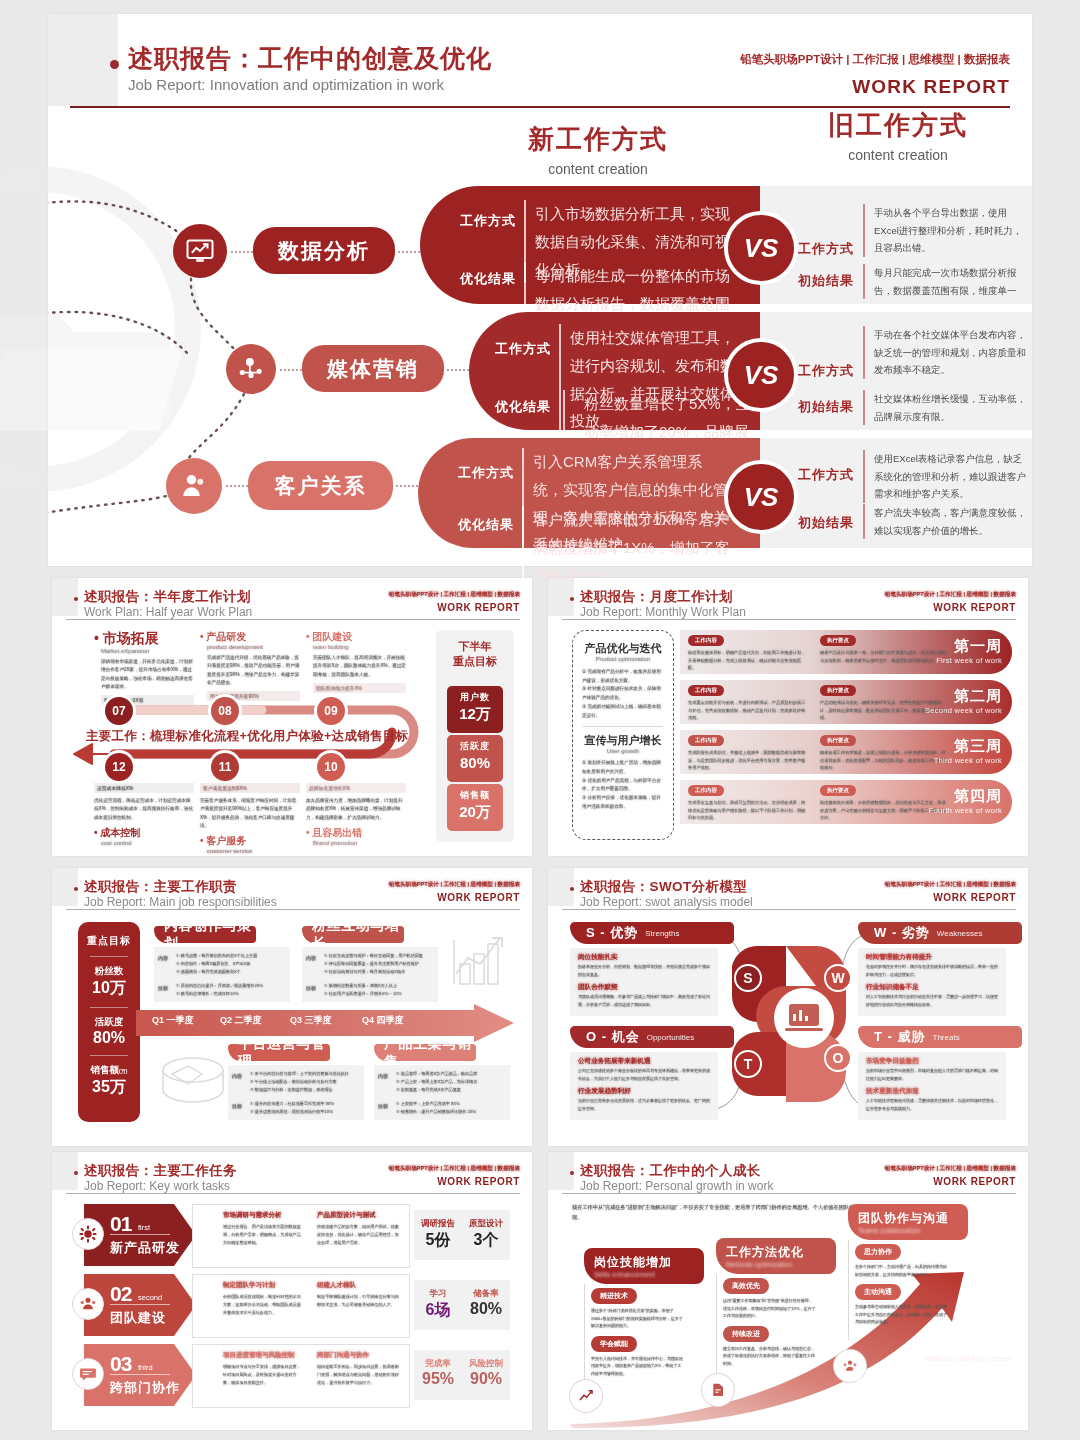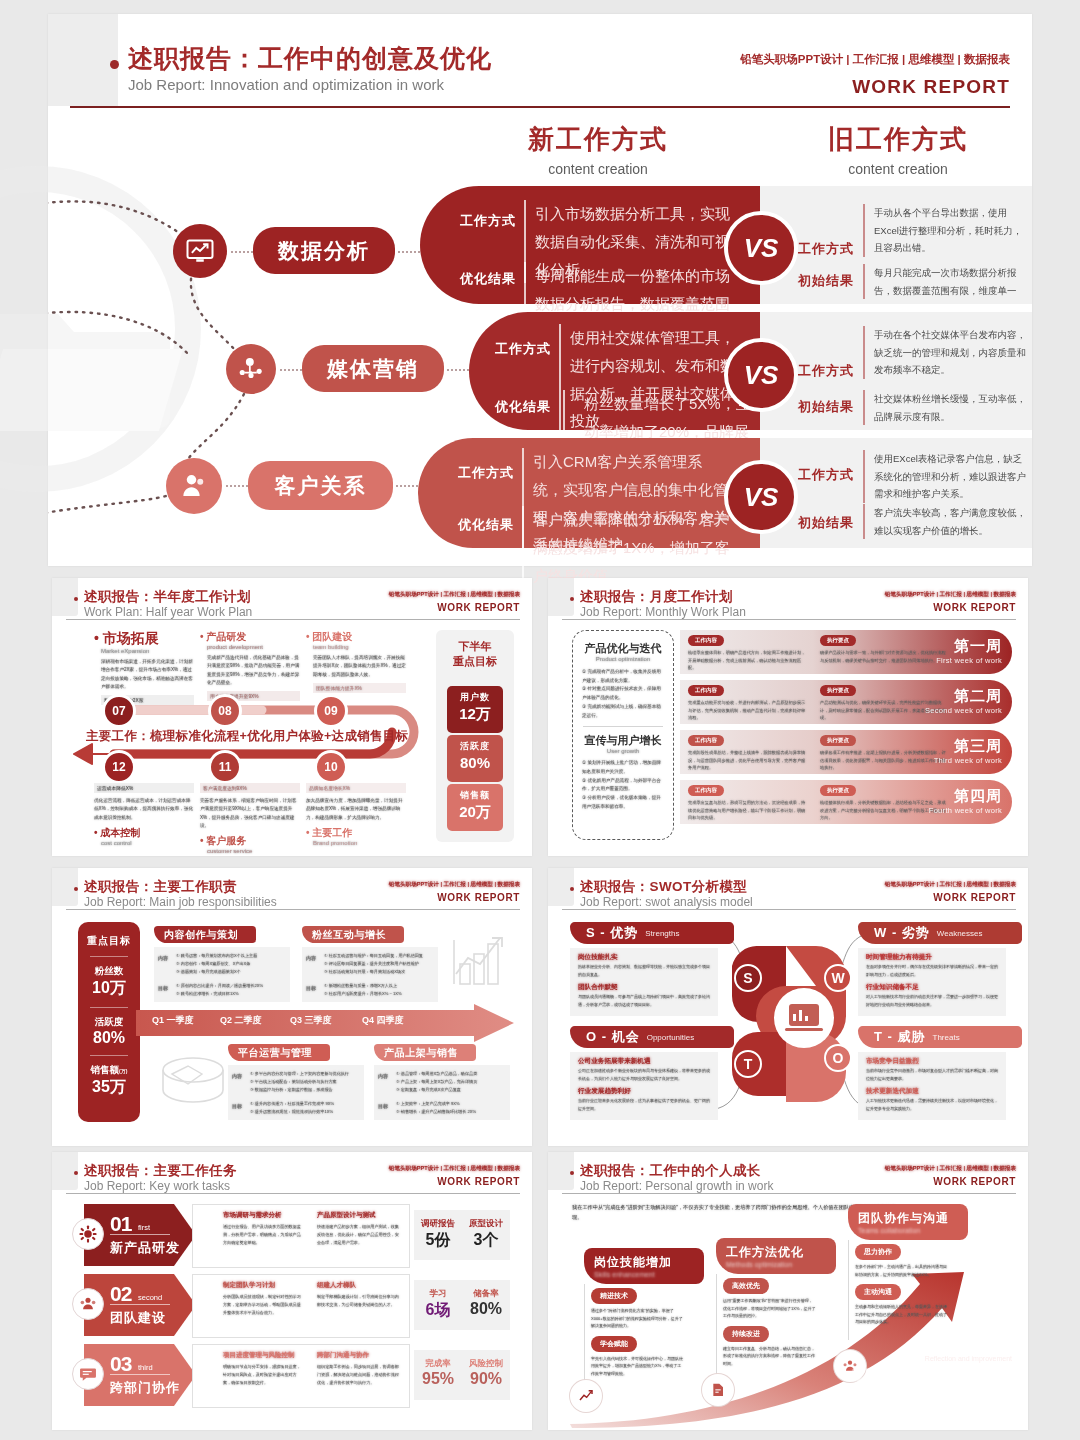--- a/index.html
+++ b/index.html
@@ -63,21 +63,21 @@
   .kpibox .k2{font-size:15px;font-weight:bold;margin-top:1px;}
 
   .wk-row{position:absolute;border-radius:0 26px 26px 0;}
   .wk-chip{position:absolute;background:#a32a2a;color:#fff;border-radius:9px;font-size:5.5px;font-weight:bold;padding:2px 7px;}
   .wk-name{position:absolute;right:10px;text-align:right;color:#fff;}
   .wk-name .n1{font-size:15px;font-weight:bold;letter-spacing:1px;}
   .wk-name .n2{font-size:7.5px;letter-spacing:.3px;opacity:.92;}
 
   .dashbox{position:absolute;border:1.4px dashed #5a5a5a;border-radius:14px;}
 
-  .secthead{position:absolute;background:#c05b53;color:#fff;border-radius:4px 4px 4px 14px;font-size:10px;font-weight:bold;display:flex;align-items:center;padding-left:10px;letter-spacing:.6px;}
+  .secthead{position:absolute;background:#c05b53;color:#fff;border-radius:4px 4px 4px 14px;font-size:14px;font-weight:bold;display:flex;align-items:center;padding-left:10px;letter-spacing:.6px;}
   .lightpanel{position:absolute;background:#f2f2f2;}
 
   .swot-head{position:absolute;border-radius:6px 6px 6px 22px;color:#fff;display:flex;align-items:center;padding-left:16px;}
   .swot-head .l{font-size:13px;font-weight:bold;letter-spacing:1px;}
   .swot-head .e{font-size:8px;margin-left:7px;opacity:.9;}
   .swot-body{position:absolute;background:#f2f2f2;}
   .swot-badge{position:absolute;border-radius:50%;border:2px solid #fff;color:#fff;display:flex;align-items:center;justify-content:center;font-size:14px;font-weight:bold;}
 
   .arrowtask{position:absolute;color:#fff;}
   .arrowtask .num{position:absolute;left:26px;top:8px;font-size:21px;font-weight:bold;letter-spacing:-1px;}
@@ -118,21 +118,21 @@
     <path d="M146 140 C 130 190 180 210 196 238" fill="none" stroke="#6a5050" stroke-width="2.4" stroke-dasharray="1.5 6" stroke-linecap="round"></path>
     <path d="M196 270 C 175 310 145 320 132 348" fill="none" stroke="#6a5050" stroke-width="2.4" stroke-dasharray="1.5 6" stroke-linecap="round"></path>
     <path d="M-10 190 C 55 182 110 198 140 230" fill="none" stroke="#6a5050" stroke-width="2.4" stroke-dasharray="1.5 6" stroke-linecap="round"></path>
     <path d="M-10 390 C 50 380 95 378 118 372" fill="none" stroke="#6a5050" stroke-width="2.4" stroke-dasharray="1.5 6" stroke-linecap="round"></path>
   </svg>
 
   <div class="col-head" style="left:400px;top:108px;width:300px;">
     <div class="cn">新工作方式</div>
     <div class="en">content creation</div>
   </div>
-  <div class="col-head" style="left:700px;top:108px;width:300px;">
+  <div class="col-head" style="left:700px;top:94px;width:300px;">
     <div class="cn">旧工作方式</div>
     <div class="en">content creation</div>
   </div>
 
   <div class="greyblock" style="left:660px;top:172px;width:324px;height:118px;"></div>
   <div class="greyblock" style="left:660px;top:298px;width:324px;height:118px;"></div>
   <div class="greyblock" style="left:660px;top:424px;width:324px;height:110px;"></div>
 
   <div class="node-ico" style="left:125px;top:210px;width:54px;height:54px;background:#9d2323;">
     <svg width="30" height="30" viewBox="0 0 24 24">
@@ -262,21 +262,21 @@
   </div>
   <div style="position:absolute;left:148px;top:205px;width:100px;">
     <div style="font-size:4.8px;background:#f3eaea;padding:2px 3px;color:#a66;" class="blur-s">客户满意度达到9X%</div>
     <div style="font-size:4.6px;line-height:1.8;color:#555;margin-top:4px;" class="blur-s">完善客户服务体系，缩短客户响应时间，计划客户满意度提升至9X%以上，客户响应速度提升X%，提升服务品质，强化客户口碑与忠诚度建设。</div>
     <div style="font-size:10px;font-weight:bold;color:#c0534b;margin-top:4px;">• <span>客户服务</span></div>
     <div style="font-size:6px;color:#b38b8b;margin-left:7px;" class="blur-s">customer service</div>
   </div>
   <div style="position:absolute;left:254px;top:205px;width:100px;">
     <div style="font-size:4.8px;background:#f5eded;padding:2px 3px;color:#b77;" class="blur-s">品牌知名度增长X%</div>
     <div style="font-size:4.6px;line-height:1.8;color:#555;margin-top:4px;" class="blur-s">加大品牌宣传力度，增加品牌曝光量，计划提升品牌知名度X%，拓展宣传渠道，增强品牌影响力，构建品牌形象，扩大品牌影响力。</div>
-    <div style="font-size:10px;font-weight:bold;color:#d9736a;margin-top:4px;">• <span>主要工作</span></div>
+    <div style="font-size:10px;font-weight:bold;color:#d9736a;margin-top:4px;">• <span>且容易出错</span></div>
     <div style="font-size:6px;color:#c49a9a;margin-left:7px;" class="blur-s">Brand promotion</div>
   </div>
 
   <div style="position:absolute;left:384px;top:52px;width:78px;height:212px;background:#f2f2f2;border-radius:6px;">
     <div style="text-align:center;margin-top:9px;font-size:11px;font-weight:bold;color:#a32a2a;line-height:1.35;">
       <span>下半年</span><br>
       <span>重点目标</span>
     </div>
     <div class="kpibox" style="left:11px;top:56px;width:56px;height:42px;background:#8c1f1f;padding-top:5px;">
       <div class="k1">用户数</div>

